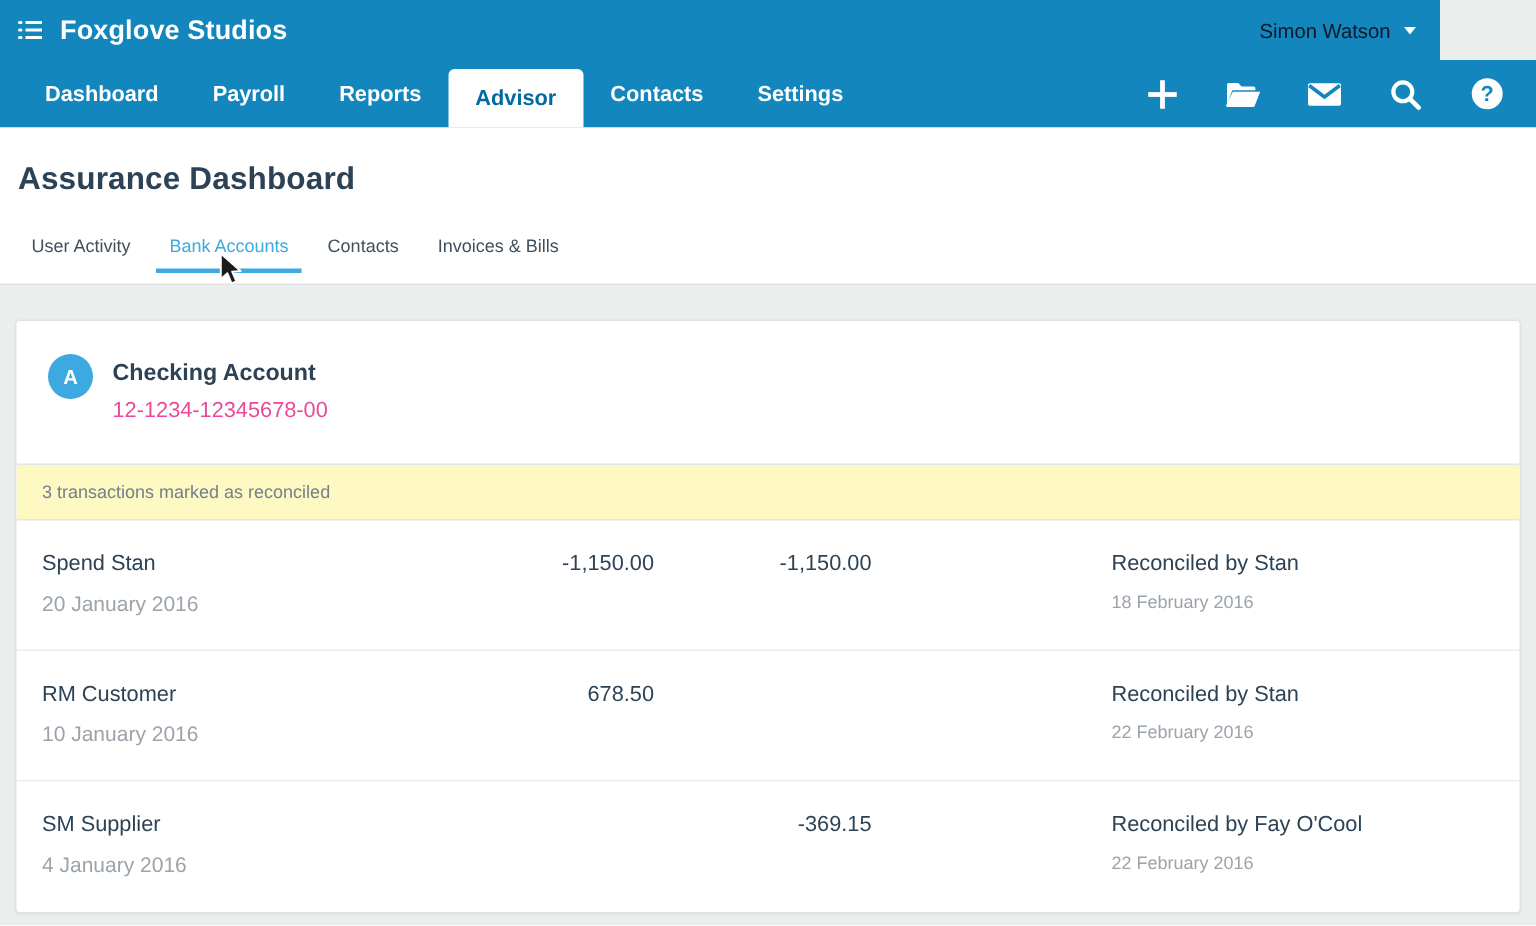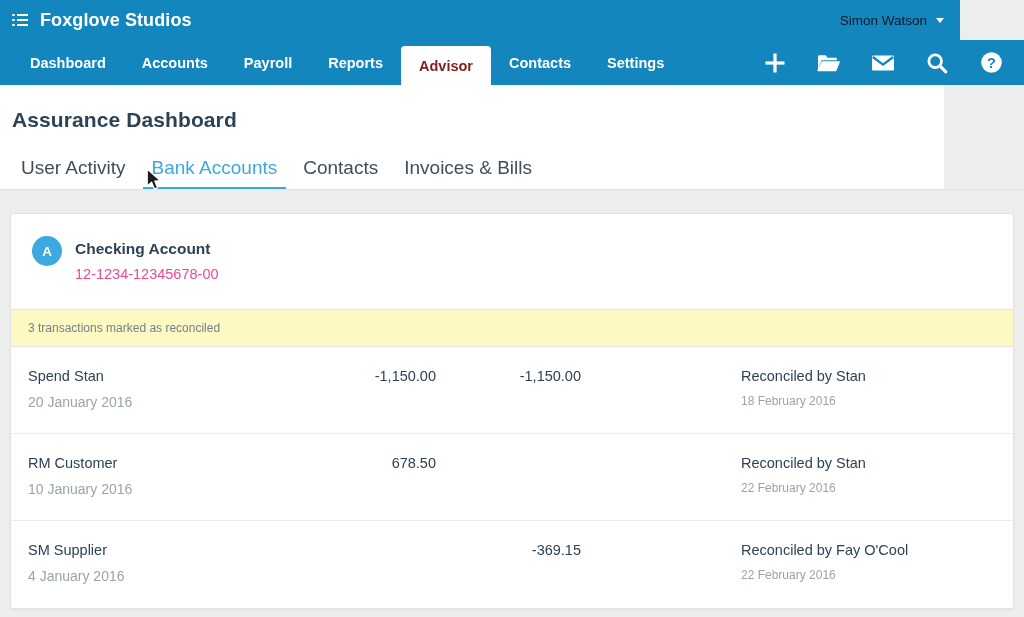--- a/index.html
+++ b/index.html
@@ -119,21 +119,21 @@
     align-items: center;
     padding: 0 18px;
     color: #ffffff;
     font-size: 14.5px;
     font-weight: bold;
     white-space: nowrap;
     cursor: pointer;
   }
   .nav-tab.active {
     background: #ffffff;
-    color: #7f1d1d;
+    color: #0369a1;
     border-radius: 4px 4px 0 0;
     margin-top: 6px;
     height: 39px;
   }
 
   .nav-icons {
     position: absolute;
     right: 6px;
     top: 0;
     height: 45px;
@@ -148,21 +148,21 @@
     align-items: center;
     justify-content: center;
     cursor: pointer;
   }
   .nav-icon svg { display: block; }
 
   
   .pagehead {
     position: absolute;
     top: 85px; left: 0;
-    width: 944px;
+    width: 1024px;
     height: 105px;
     background: #ffffff;
   }
   .page-title {
     position: absolute;
     left: 12px;
     top: 23px;
     font-size: 21px;
     font-weight: bold;
     color: #2d4255;
@@ -172,21 +172,21 @@
   .subtabs {
     position: absolute;
     left: 8px;
     top: 72px;
     display: flex;
     align-items: flex-start;
   }
   .subtab {
     position: relative;
     padding: 0 13px 11px 13px;
-    font-size: 19px;
+    font-size: 12px;
     color: #404f5c;
     white-space: nowrap;
     cursor: pointer;
   }
   .subtab.active { color: #3ca9e0; }
   .subtab.active::after {
     content: "";
     position: absolute;
     left: 4px; right: 4px;
     bottom: 0;
@@ -351,21 +351,20 @@
     </div>
     <div class="brand-right">
       <span class="user-name">Simon Watson</span>
       <span class="caret-down"></span>
     </div>
   </div>
 
   <div class="navbar">
     <div class="nav-tabs">
       <div class="nav-tab">Dashboard</div>
-      <div class="nav-tab">Accounts</div>
       <div class="nav-tab">Payroll</div>
       <div class="nav-tab">Reports</div>
       <div class="nav-tab active">Advisor</div>
       <div class="nav-tab">Contacts</div>
       <div class="nav-tab">Settings</div>
     </div>
 
     <div class="nav-icons">
       <div class="nav-icon">
         <svg width="22" height="22" viewBox="0 0 22 22" aria-hidden="true">

